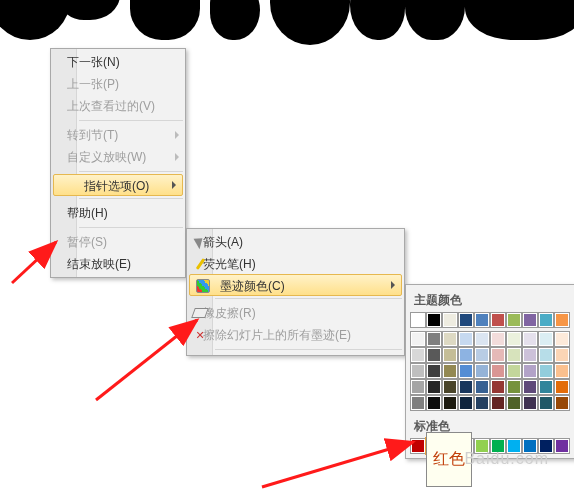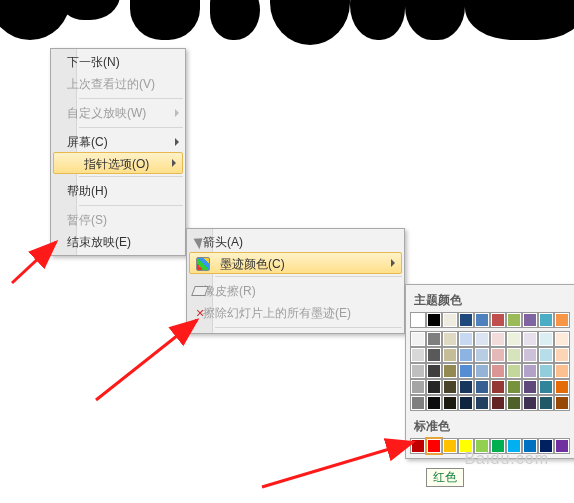--- a/index.html
+++ b/index.html
@@ -19,57 +19,59 @@
 .pen-ico::before{content:"";width:2px;height:12px;background:#c33;transform:rotate(35deg);border-radius:1px}
 .hl-ico::before{content:"";width:3px;height:12px;background:#eac100;transform:rotate(35deg);border-radius:1px}
 .pal-ico{border:1px solid #888;border-radius:2px;background:linear-gradient(45deg,#e33 25%,#3c3 25% 50%,#39e 50% 75%,#ec3 75%);width:14px;height:14px}
 .eraser-ico::before{content:"";width:12px;height:8px;background:#eee;border:1px solid #888;transform:skewX(-20deg)}
 .erall-ico::before{content:"✕";color:#c33;font-size:11px}
 .palette{position:absolute;background:#f2f2f2;border:1px solid #a9a9a9;box-shadow:2px 2px 4px rgba(0,0,0,.25);padding:4px}
 .palette .hdr{color:#5a5a5a;padding:3px 4px;font-weight:bold}
 .sw-row{display:flex;gap:0}
 .sw{width:14px;height:14px;border:1px solid #fff;outline:1px solid #999;margin:1px;cursor:pointer}
 .sw.sel{outline:2px solid #e6a23c}
-.tooltip{position:absolute;background:#fffff0;border:1px solid #8a8a8a;padding:0 6px;font-size:12px;color:#15803d}
+.tooltip{position:absolute;background:#fffff0;border:1px solid #8a8a8a;padding:16px 6px;font-size:16px;color:#c2410c}
 .red-arrow{position:absolute;pointer-events:none}
 .watermark{position:absolute;right:25px;bottom:35px;color:#d0d0d0;font-size:16px;font-family:Arial;letter-spacing:1px}
 </style>
 </head>
 <body>
 
 <div class="canvas">
   <div class="blob" style="left:-10px;top:-40px;width:80px;height:80px"></div>
   <div class="blob" style="left:60px;top:-30px;width:60px;height:50px;border-radius:40% 50% 50% 40%"></div>
   <div class="blob" style="left:130px;top:-30px;width:70px;height:70px;border-radius:45%"></div>
   <div class="blob" style="left:210px;top:-20px;width:50px;height:60px;border-radius:40% 50% 50% 45%"></div>
   <div class="blob" style="left:270px;top:-40px;width:80px;height:85px"></div>
   <div class="blob" style="left:350px;top:-30px;width:55px;height:70px;border-radius:50% 45% 45% 50%"></div>
   <div class="blob" style="left:405px;top:-35px;width:60px;height:75px;border-radius:45%"></div>
   <div class="blob" style="left:465px;top:-40px;width:120px;height:80px;border-radius:40%"></div>
 </div>
 
 <div class="menu" style="left:50px;top:48px;width:136px;padding:2px 0">
   <div class="strip"></div>
   <div class="mi"><span>下一张(N)</span></div>
+  <div class="mi dis"><span>上一张(P)</span></div>
   <div class="mi dis"><span>上次查看过的(V)</span></div>
   <div class="sep"></div>
+  <div class="mi dis"><span>转到节(T)</span><span class="arr"></span></div>
   <div class="mi dis"><span>自定义放映(W)</span><span class="arr"></span></div>
   <div class="sep"></div>
-  <div class="mi"><span>屏幕(C)</span><span class="arr"></span></div>
   <div class="mi hl"><span>指针选项(O)</span><span class="arr"></span></div>
   <div class="sep"></div>
   <div class="mi"><span>帮助(H)</span></div>
   <div class="sep"></div>
   <div class="mi dis"><span>暂停(S)</span></div>
   <div class="mi"><span>结束放映(E)</span></div>
 </div>
 
 <div class="menu" style="left:186px;top:228px;width:219px;padding:2px 0">
   <div class="strip"></div>
   <div class="mi"><span class="ico cursor-ico"></span><span>箭头(A)</span></div>
+  <div class="mi"><span class="ico hl-ico"></span><span>荧光笔(H)</span></div>
   <div class="mi hl"><span class="ico">
         <span class="pal-ico"></span>
       </span><span>墨迹颜色(C)</span><span class="arr"></span></div>
   <div class="sep"></div>
   <div class="mi dis"><span class="ico eraser-ico"></span><span>橡皮擦(R)</span></div>
   <div class="mi dis"><span class="ico erall-ico"></span><span>擦除幻灯片上的所有墨迹(E)</span></div>
   <div class="sep"></div>
 </div>
 
 <div class="palette" style="left:405px;top:284px;width:196px">

